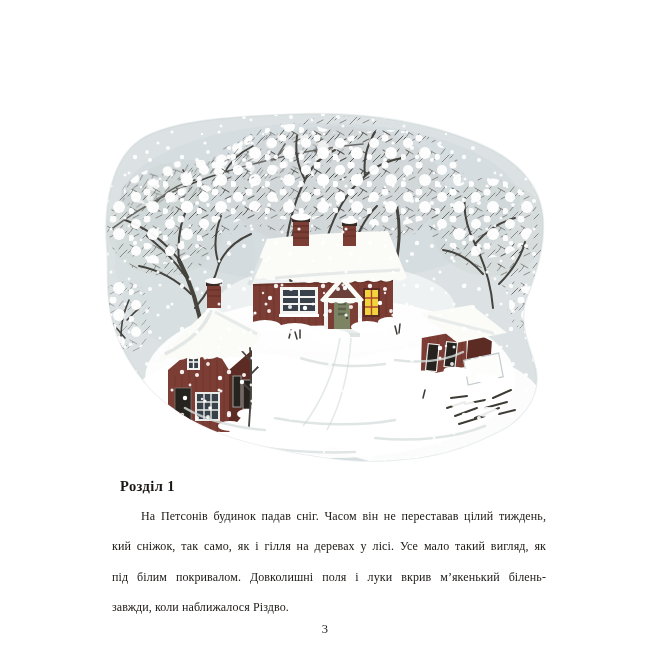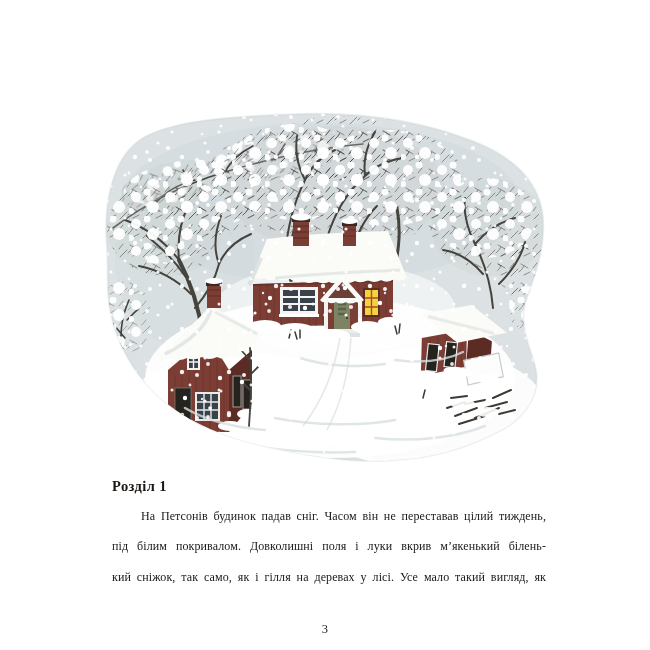--- a/index.html
+++ b/index.html
@@ -9,21 +9,21 @@
     color:var(--ink,#1b1714);overflow:hidden;
   }
   .illustration{
     position:absolute;left:95px;top:108px;width:455px;height:360px;margin:0;
   }
   .textblock{
     position:absolute;left:112px;top:479px;width:434px;
   }
   .chapter-heading{
     font-family:"Liberation Serif","DejaVu Serif",serif;
-    font-size:14.5px;font-weight:700;line-height:1;margin:0 0 13px 0;letter-spacing:.4px;
+    font-size:14.5px;font-weight:700;line-height:1;margin:0 0 13px 8px;letter-spacing:.4px;
   }
   .line{
     font-size:12px;line-height:18.5px;height:18.5px;
     white-space:nowrap;overflow:hidden;
     text-align:justify;text-align-last:justify;
     letter-spacing:.1px;
   }
   .line.first{padding-left:29px;}
   .line.last{text-align:justify;text-align-last:left;}
   .page-footer{
@@ -317,19 +317,20 @@
             <circle cx="160" cy="205" r="1.6"></circle>
       </g>
     </g>
   </g>
 </svg>
 </figure>
 
 <section class="textblock">
   <h1 class="chapter-heading">Розділ 1</h1>
   <p class="line first">На Петсонів будинок падав сніг. Часом він не переставав цілий тиждень,</p>
+  <p class="line">кий сніжок, так само, як і гілля на деревах у лісі. Усе мало такий вигляд, як</p>
   <p class="line">під білим покривалом. Довколишні поля і луки вкрив м’якенький білень-</p>
-  <p class="line">кий сніжок, так само, як і гілля на деревах у лісі. Усе мало такий вигляд, як</p>
+  <p class="line last">завжди, коли наближалося Різдво.</p>
 </section>
 
 <footer class="page-footer">
   <span class="page-number">3</span>
 </footer>
 
 </body></html>

